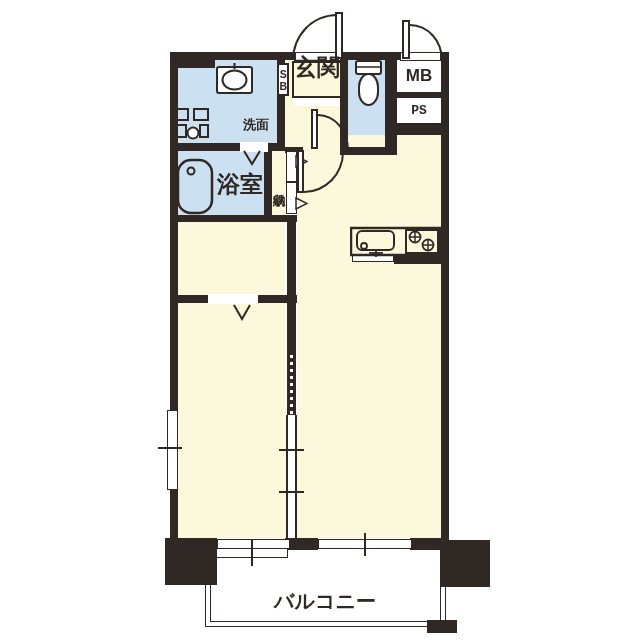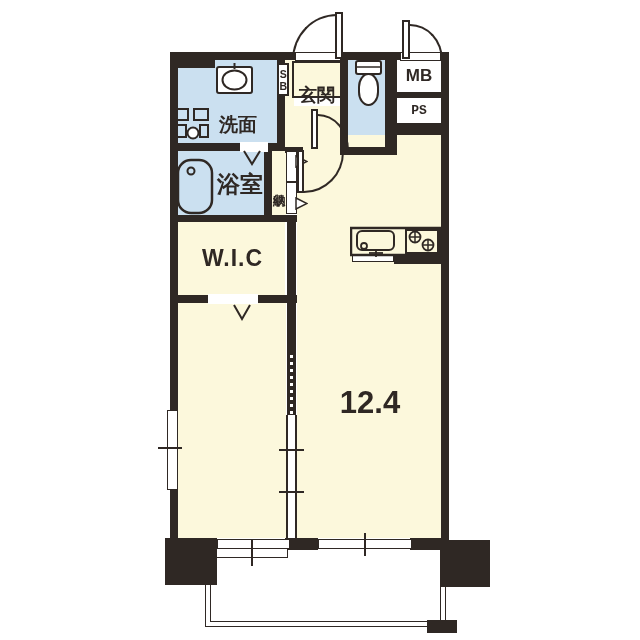--- a/index.html
+++ b/index.html
@@ -162,23 +162,22 @@
       <line x1="59.5" y1="11" x2="70.5" y2="11" stroke="#2f2824" stroke-width="1.5"></line>
       <line x1="65" y1="5.5" x2="65" y2="16.5" stroke="#2f2824" stroke-width="1.5"></line>
       <circle cx="78" cy="19" r="5.5" fill="none" stroke="#2f2824" stroke-width="1.8"></circle>
       <line x1="72.5" y1="19" x2="83.5" y2="19" stroke="#2f2824" stroke-width="1.5"></line>
       <line x1="78" y1="13.5" x2="78" y2="24.5" stroke="#2f2824" stroke-width="1.5"></line>
     </svg>
   </div>
   <div class="winbox" style="left:352px;top:253px;width:42px;height:9px;"></div>
   <div class="w" style="left:394px;top:253px;width:47px;height:11px;z-index:4;"></div>
 
-  <div class="lbl" style="left:294px;top:80px;width:46px;height:30px;font-size:18px;">玄関</div>
+  <div class="lbl" style="left:294px;top:52px;width:46px;height:30px;font-size:23px;">玄関</div>
   <div class="lbl vert" style="left:277px;top:64px;width:12px;height:31px;font-size:10.5px;z-index:8;">SB</div>
-  <div class="lbl" style="left:210px;top:112px;width:56px;height:24px;font-size:19px;">洗面</div>
+  <div class="lbl" style="left:228px;top:112px;width:56px;height:24px;font-size:13px;">洗面</div>
   <div class="lbl" style="left:212px;top:172px;width:56px;height:24px;font-size:23px;">浴室</div>
   <div class="lbl vert" style="left:271px;top:158px;width:16px;height:52px;font-size:12.5px;">収納</div>
-  <div class="lbl" style="left:180px;top:244px;width:105px;height:28px;font-size:23px;letter-spacing:1px;">W.I.C</div>
-  <div class="lbl" style="left:330px;top:384px;width:80px;height:36px;font-size:31px;">12.4</div>
   <div class="lbl" style="left:397px;top:58px;width:44px;height:34px;font-size:17px;">MB</div>
   <div class="lbl" style="left:397px;top:98px;width:44px;height:25px;font-size:13px;font-family:Liberation Mono, monospace;">PS</div>
+  <div class="lbl" style="left:255px;top:588px;width:140px;height:26px;font-size:20px;">バルコニー</div>
 
 </div>
 
 </body></html>

